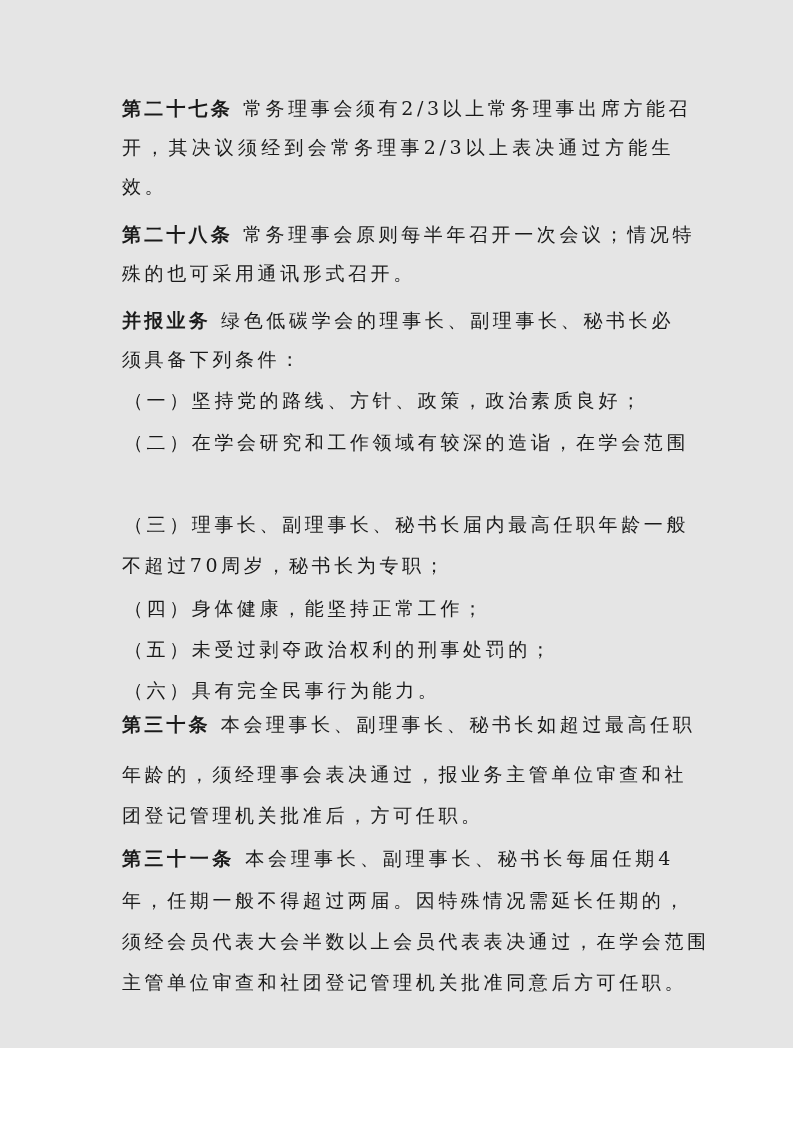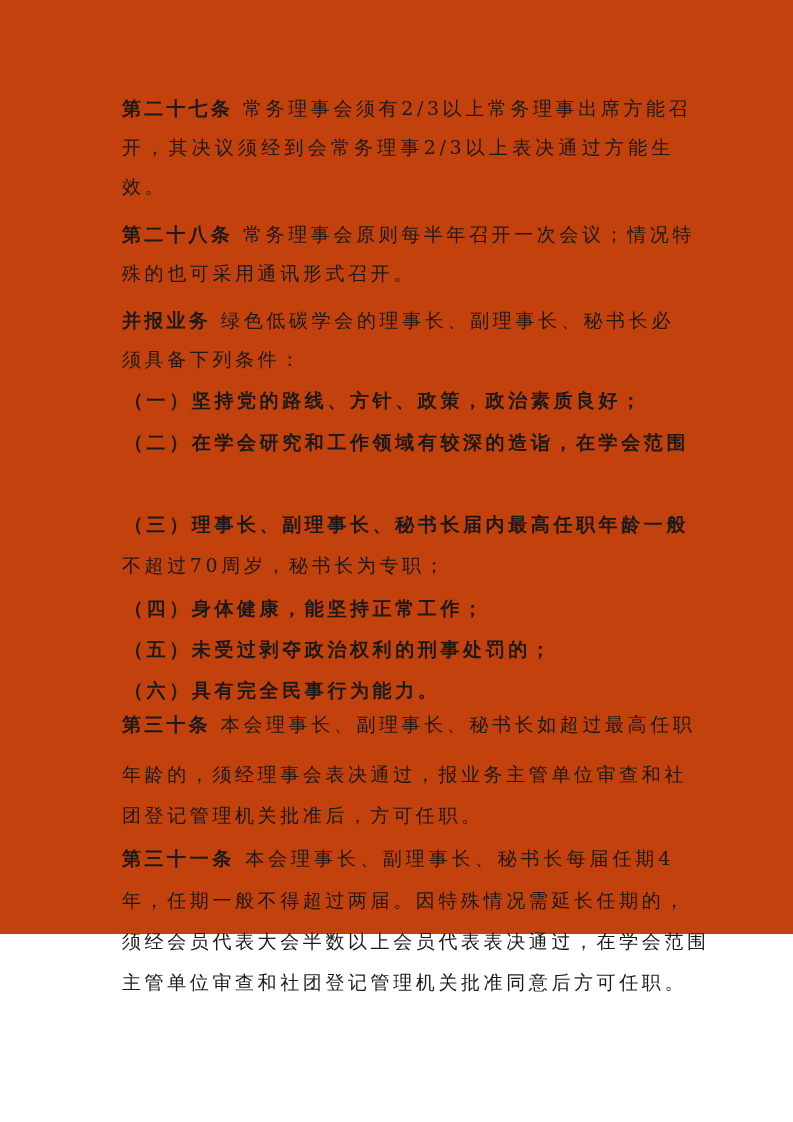--- a/index.html
+++ b/index.html
@@ -1,29 +1,29 @@
 <!DOCTYPE html>
 <html><head>
   <meta charset="utf-8">
   <style>
     html, body { margin: 0; padding: 0; background: #ffffff; }
     body {
       width: 793px; height: 1122px; position: relative; overflow: hidden;
       font-family: "DejaVu Serif", "Liberation Serif", serif;
       color: #1a1a1a;
     }
-    .page { position: absolute; left: 0; top: 0; width: 793px; height: 934px; background: #c2410c; }
+    .page { position: absolute; left: 0; top: 0; width: 793px; height: 1048px; background: #e5e5e5; }
     .line {
       position: absolute; left: 122px; width: 552px;
       font-size: 19px; line-height: 24px; height: 24px;
       white-space: nowrap; letter-spacing: 3.6px;
       text-align: justify; text-align-last: justify;
     }
     .line.short { text-align-last: left; }
-    .line.item { left: 124px; font-weight: bold; }
+    .line.item { left: 124px; }
     .bold { font-weight: bold; letter-spacing: 3.2px; }
     .sp { display: inline-block; width: 10px; }
   </style>
 </head>
 <body>
 
 <div class="page">
 
   <div class="line" style="top:96px"><span class="bold">第二十七条</span><span class="sp"></span><span>常务理事会须有2/3以上常务理事出席方能召</span></div>
   <div class="line" style="top:135px">开，其决议须经到会常务理事2/3以上表决通过方能生</div>

